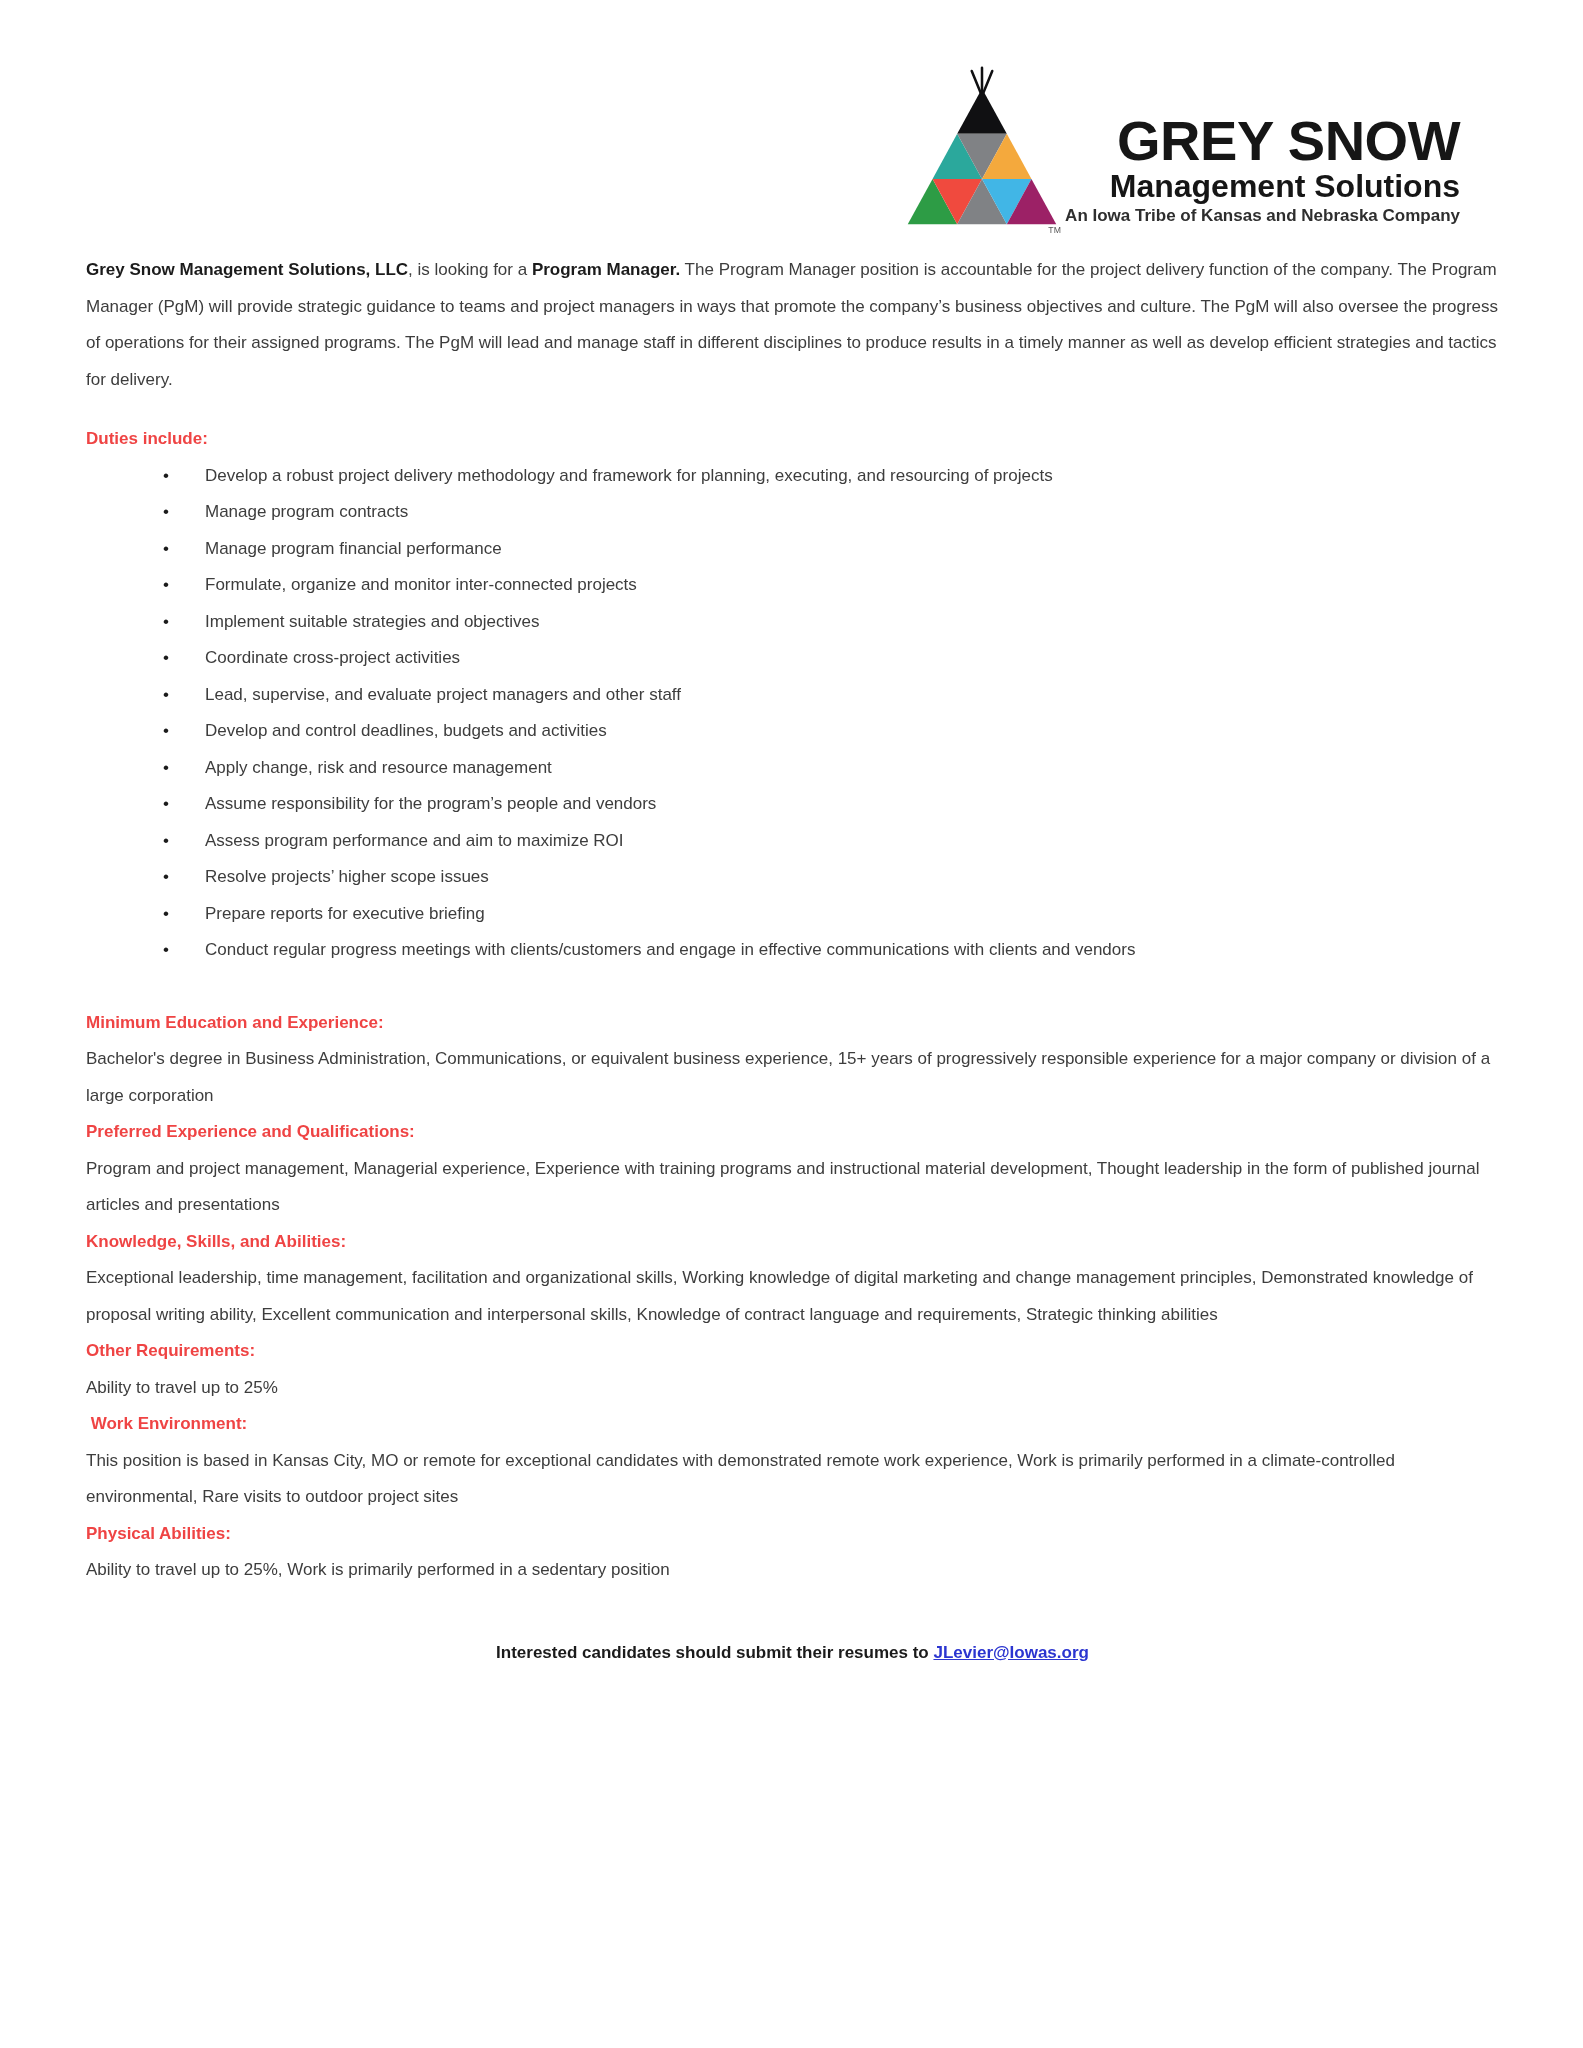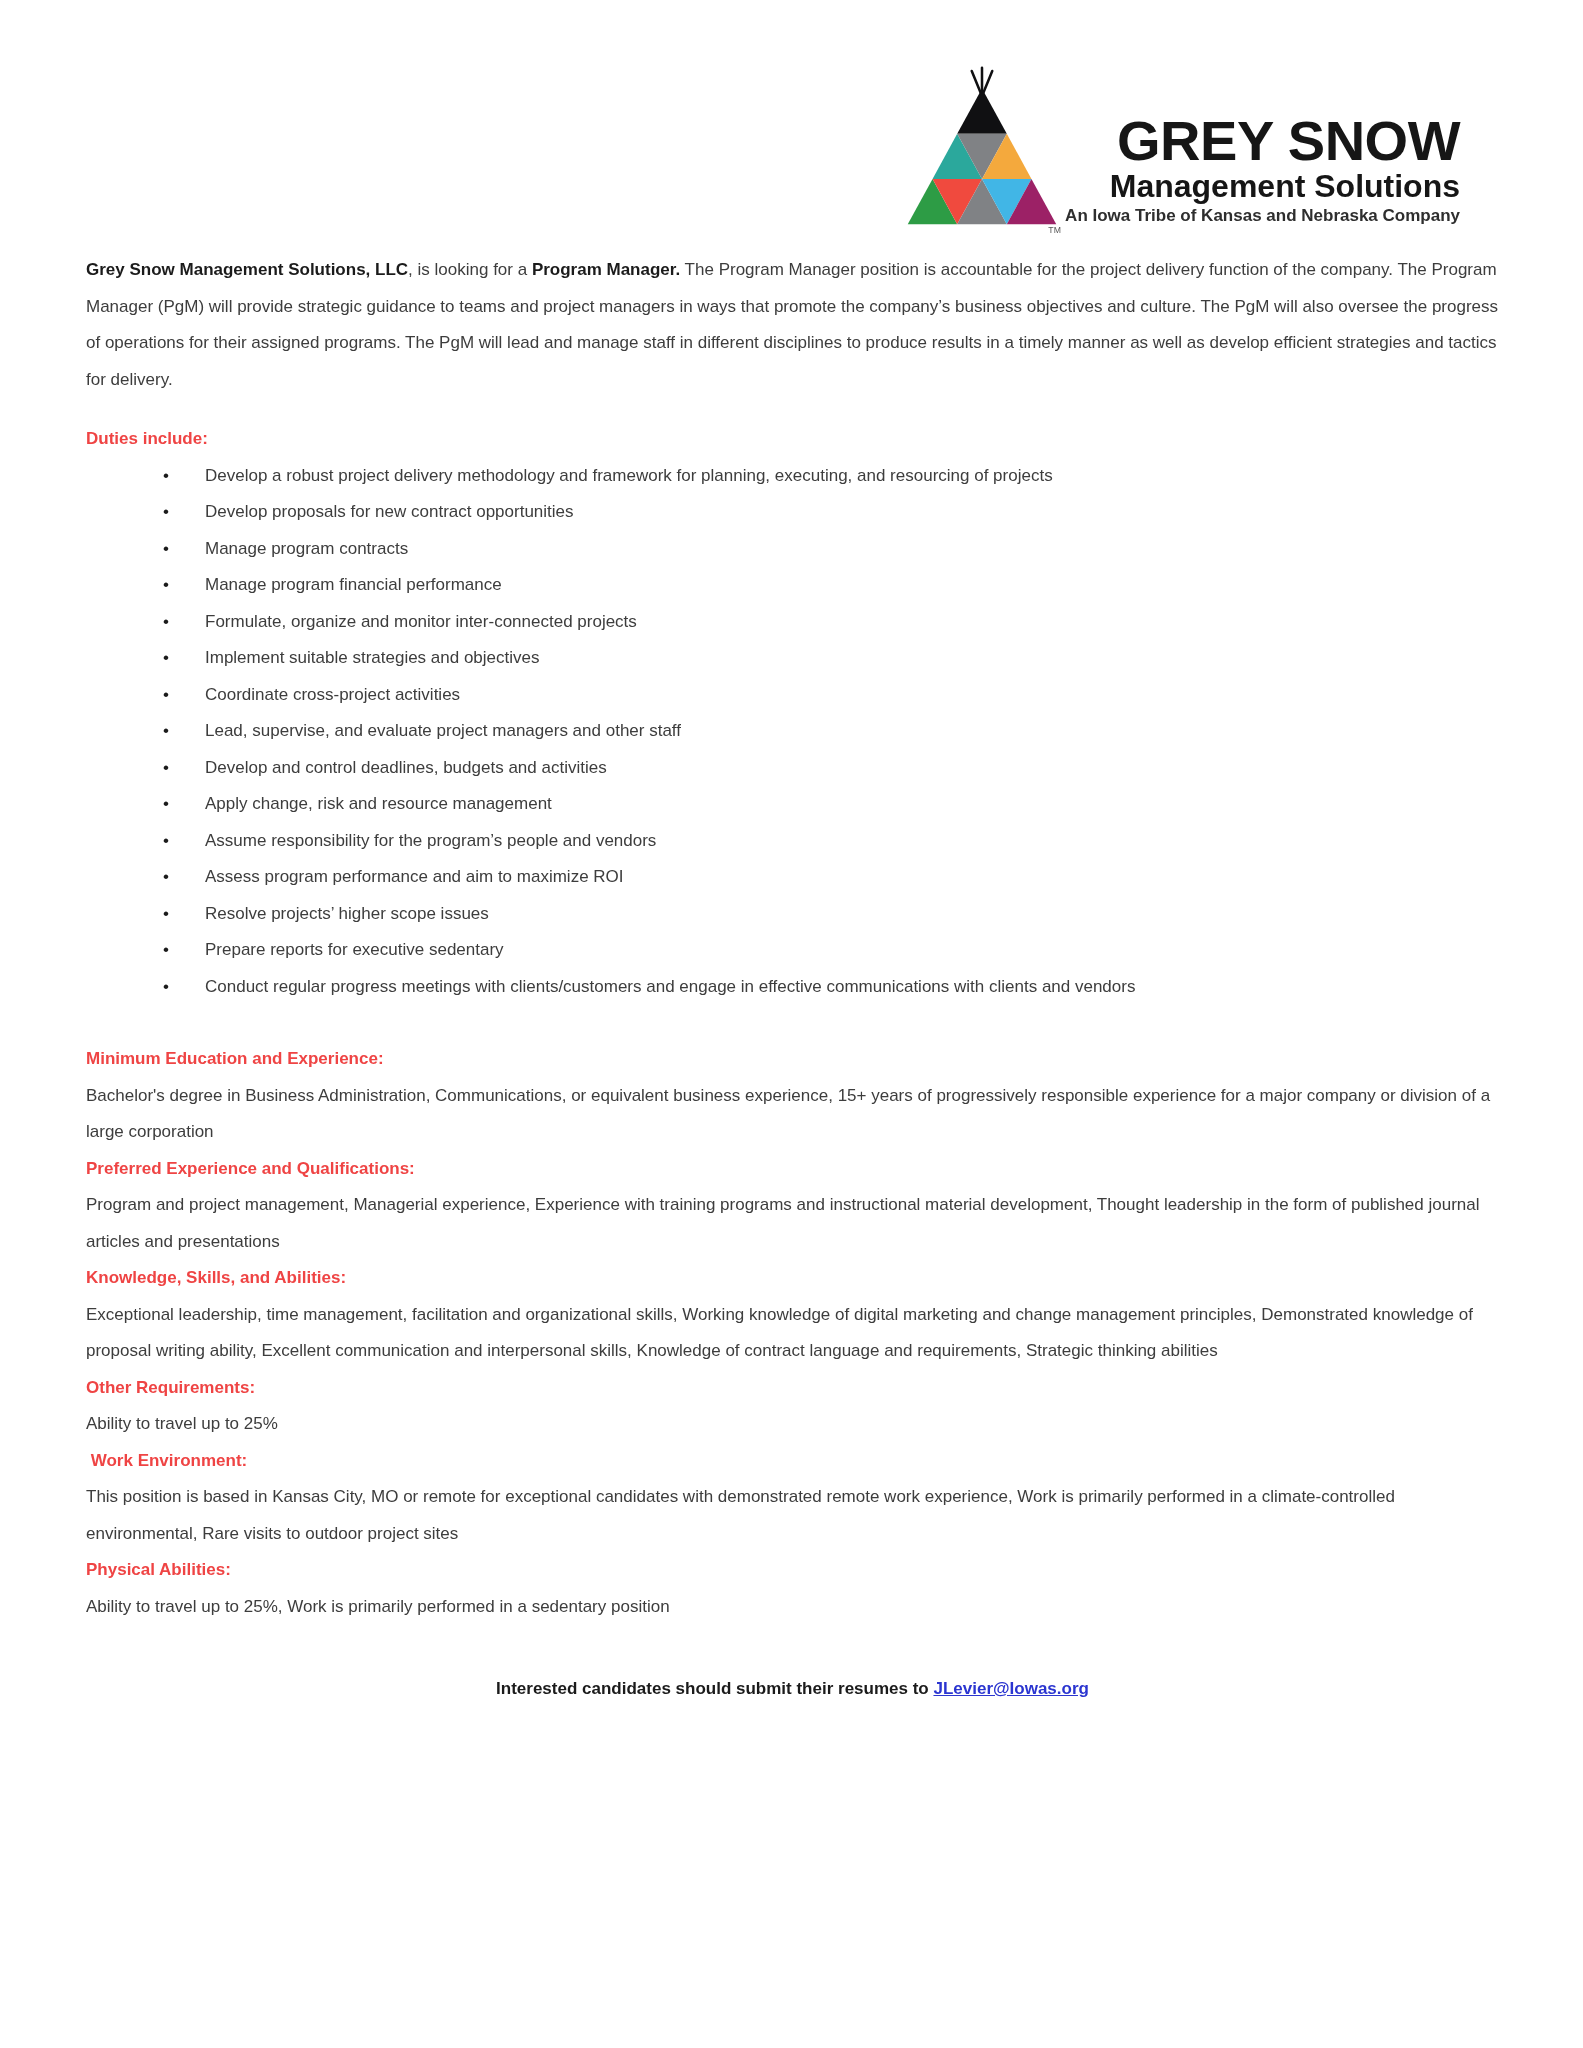--- a/index.html
+++ b/index.html
@@ -57,33 +57,32 @@
       <div class="brand-tagline">An Iowa Tribe of Kansas and Nebraska Company</div>
     </div>
   </header>
 
   <main class="content">
     <p class="intro" id="intro"><span class="b">Grey Snow Management Solutions, LLC</span><span>, is looking for a </span><span class="b">Program Manager.</span><span> The Program Manager position is accountable for the project delivery function of the company. The Program Manager (PgM) will provide strategic guidance to teams and project managers in ways that promote the company’s business objectives and culture. The PgM will also oversee the progress of operations for their assigned programs. The PgM will lead and manage staff in different disciplines to produce results in a timely manner as well as develop efficient strategies and tactics for delivery.</span></p>
 
     <p class="sec-heading duties-heading">Duties include:</p>
     <ul class="duties" id="duties-list">
         <li>Develop a robust project delivery methodology and framework for planning, executing, and resourcing of projects</li>
-        <li>Develop proposals for new contract opportunities</li>
         <li>Manage program contracts</li>
         <li>Manage program financial performance</li>
         <li>Formulate, organize and monitor inter-connected projects</li>
         <li>Implement suitable strategies and objectives</li>
         <li>Coordinate cross-project activities</li>
         <li>Lead, supervise, and evaluate project managers and other staff</li>
         <li>Develop and control deadlines, budgets and activities</li>
         <li>Apply change, risk and resource management</li>
         <li>Assume responsibility for the program’s people and vendors</li>
         <li>Assess program performance and aim to maximize ROI</li>
         <li>Resolve projects’ higher scope issues</li>
-        <li>Prepare reports for executive sedentary</li>
+        <li>Prepare reports for executive briefing</li>
         <li>Conduct regular progress meetings with clients/customers and engage in effective communications with clients and vendors</li>
       </ul>
 
     <div id="sections">
         <p class="sec-heading">Minimum Education and Experience:</p>
         <p class="sec-body">Bachelor's degree in Business Administration, Communications, or equivalent business experience, 15+ years of progressively responsible experience for a major company or division of a large corporation</p>
         <p class="sec-heading">Preferred Experience and Qualifications:</p>
         <p class="sec-body">Program and project management, Managerial experience, Experience with training programs and instructional material development, Thought leadership in the form of published journal articles and presentations</p>
         <p class="sec-heading">Knowledge, Skills, and Abilities:</p>
         <p class="sec-body">Exceptional leadership, time management, facilitation and organizational skills, Working knowledge of digital marketing and change management principles, Demonstrated knowledge of proposal writing ability, Excellent communication and interpersonal skills, Knowledge of contract language and requirements, Strategic thinking abilities</p>

